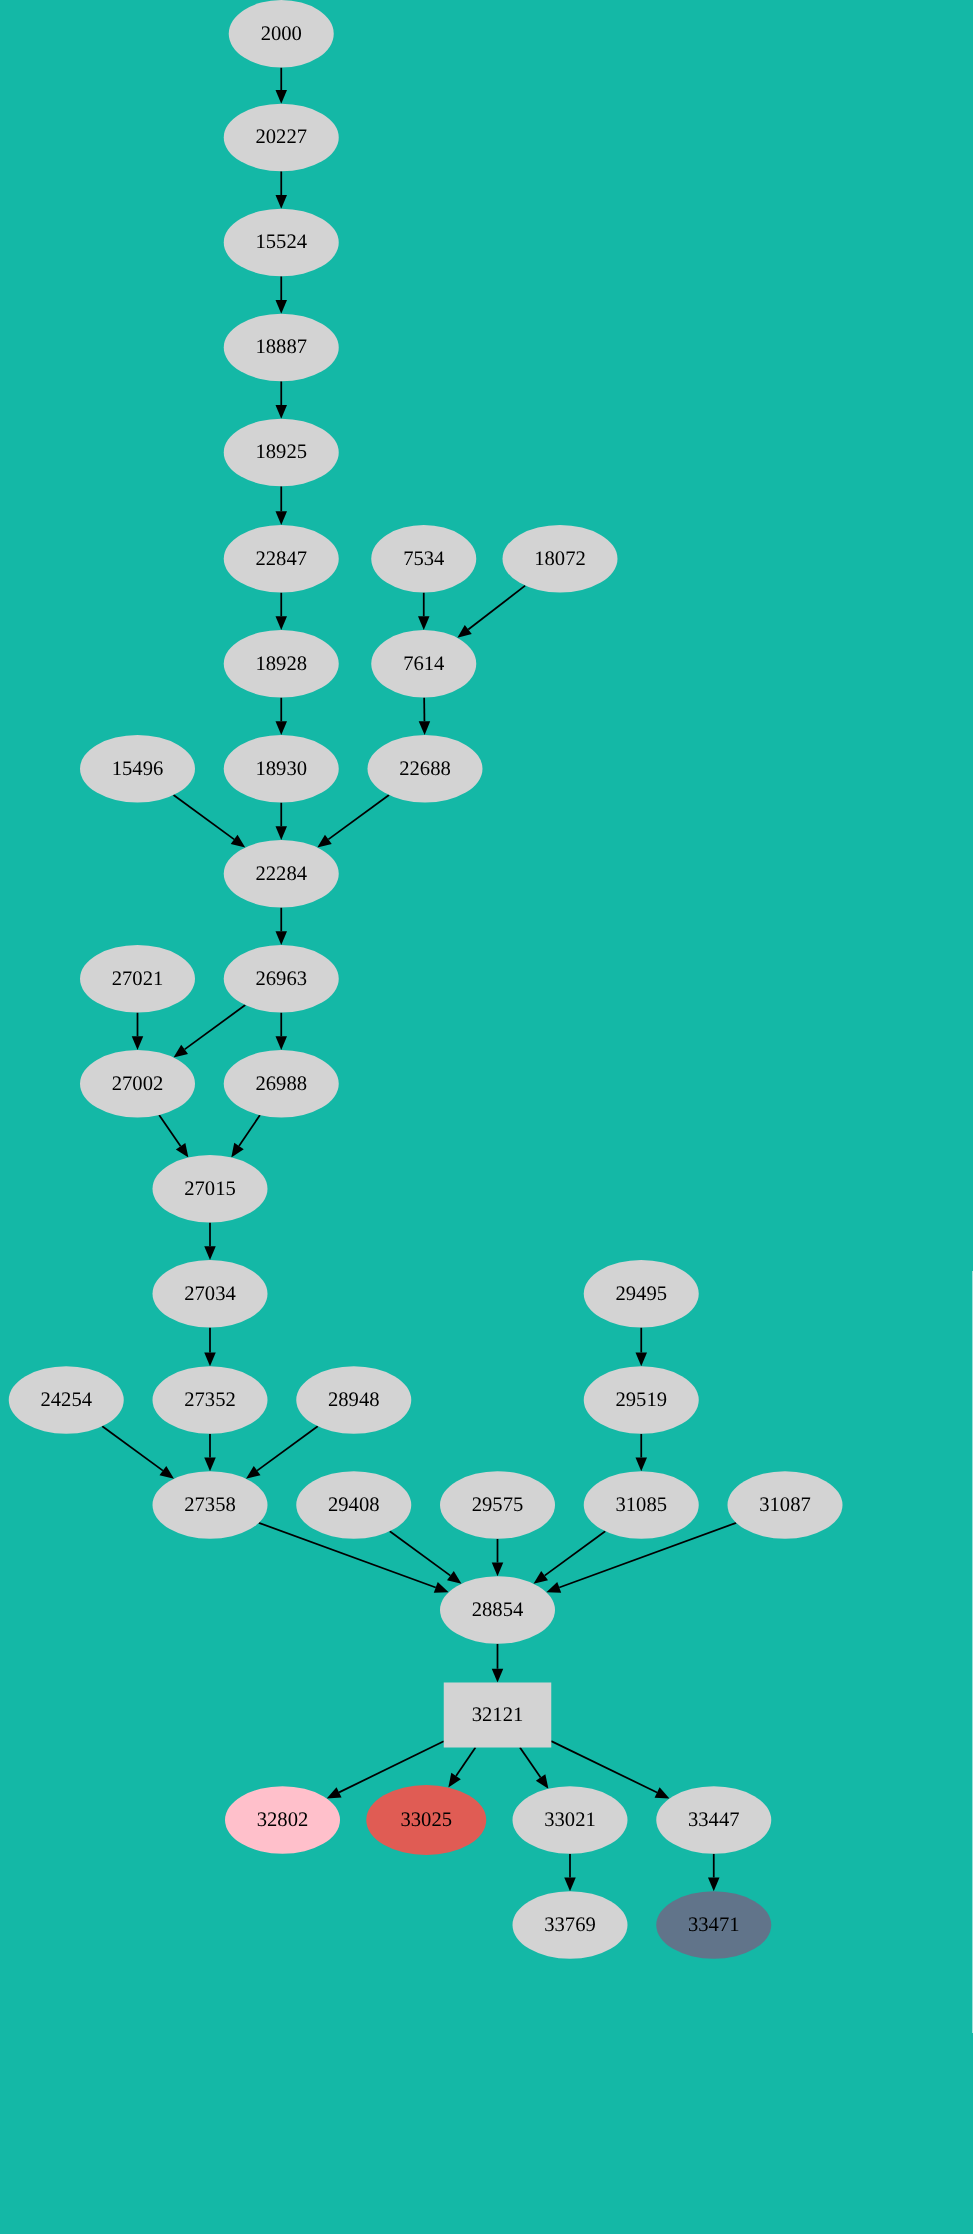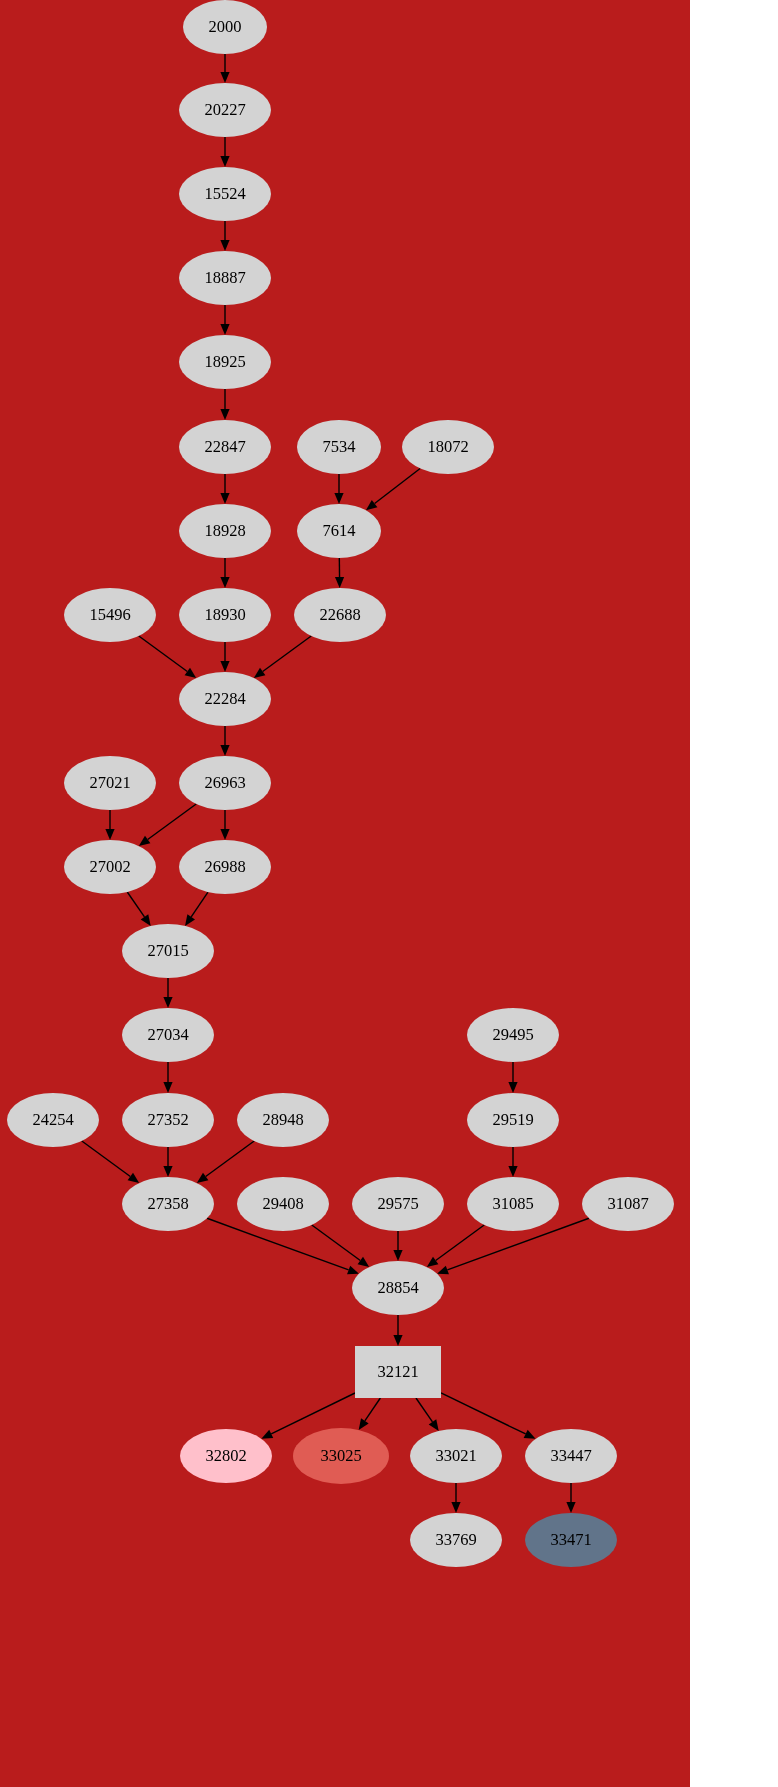--- a/index.html
+++ b/index.html
@@ -2,23 +2,23 @@
 <html><head>
 <meta charset="utf-8">
 <style>
   html, body {
     margin: 0;
     padding: 0;
     background: #ffffff;
   }
   #graph-root {
     position: relative;
-    width: 690px;
+    width: 778px;
     height: 1787px;
-    background: #b91c1c;
+    background: #14b8a6;
     font-family: "Liberation Serif", "DejaVu Serif", serif;
     overflow: hidden;
   }
   svg.graph-canvas {
     display: block;
     width: 778px;
     height: 1787px;
   }
   .node-shape {
     stroke: none;

